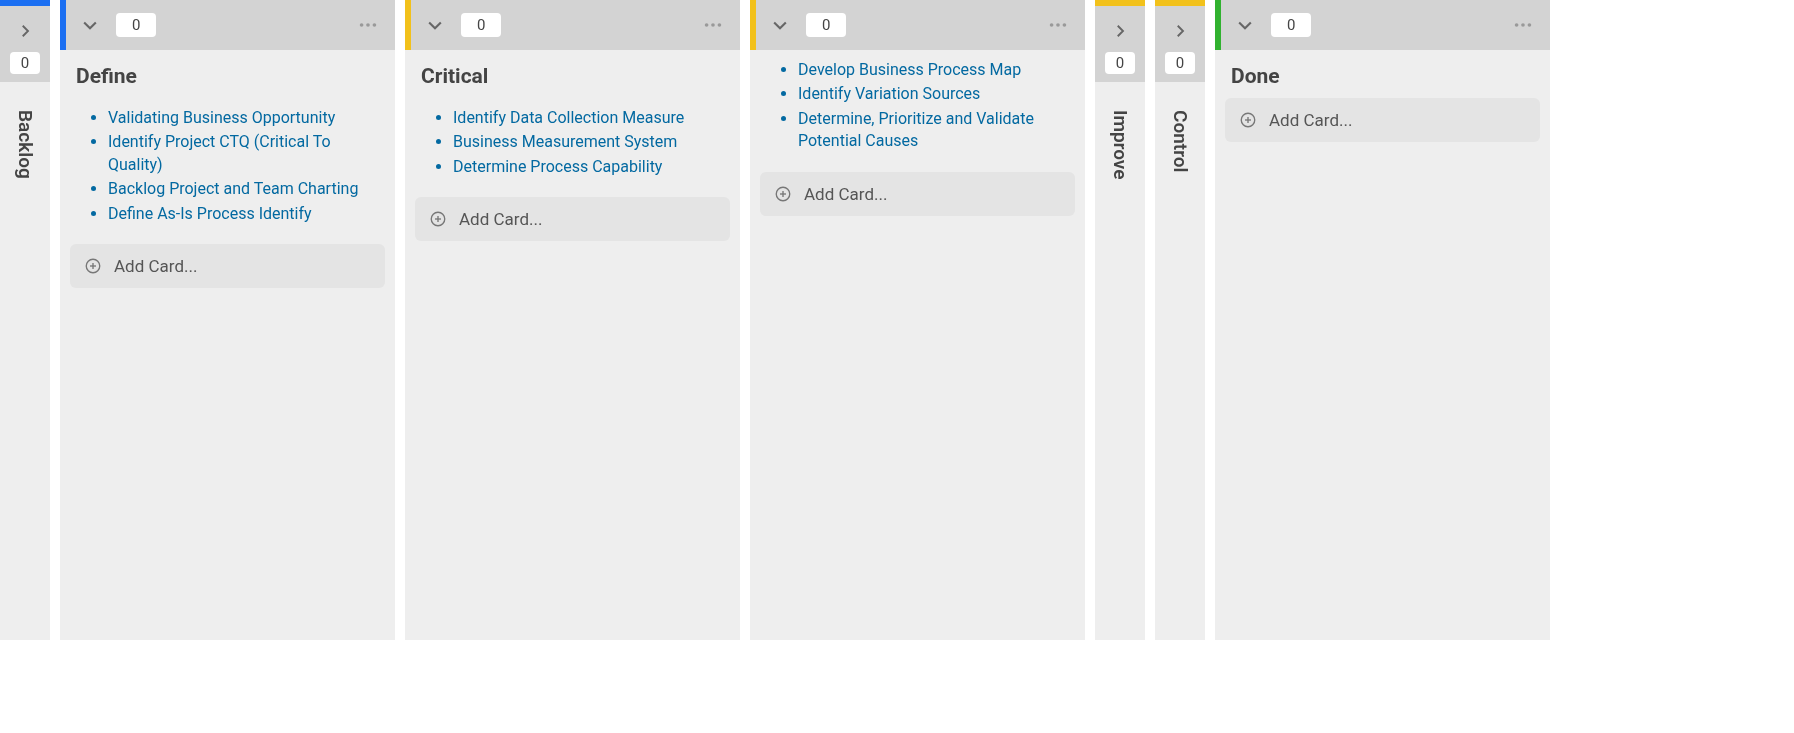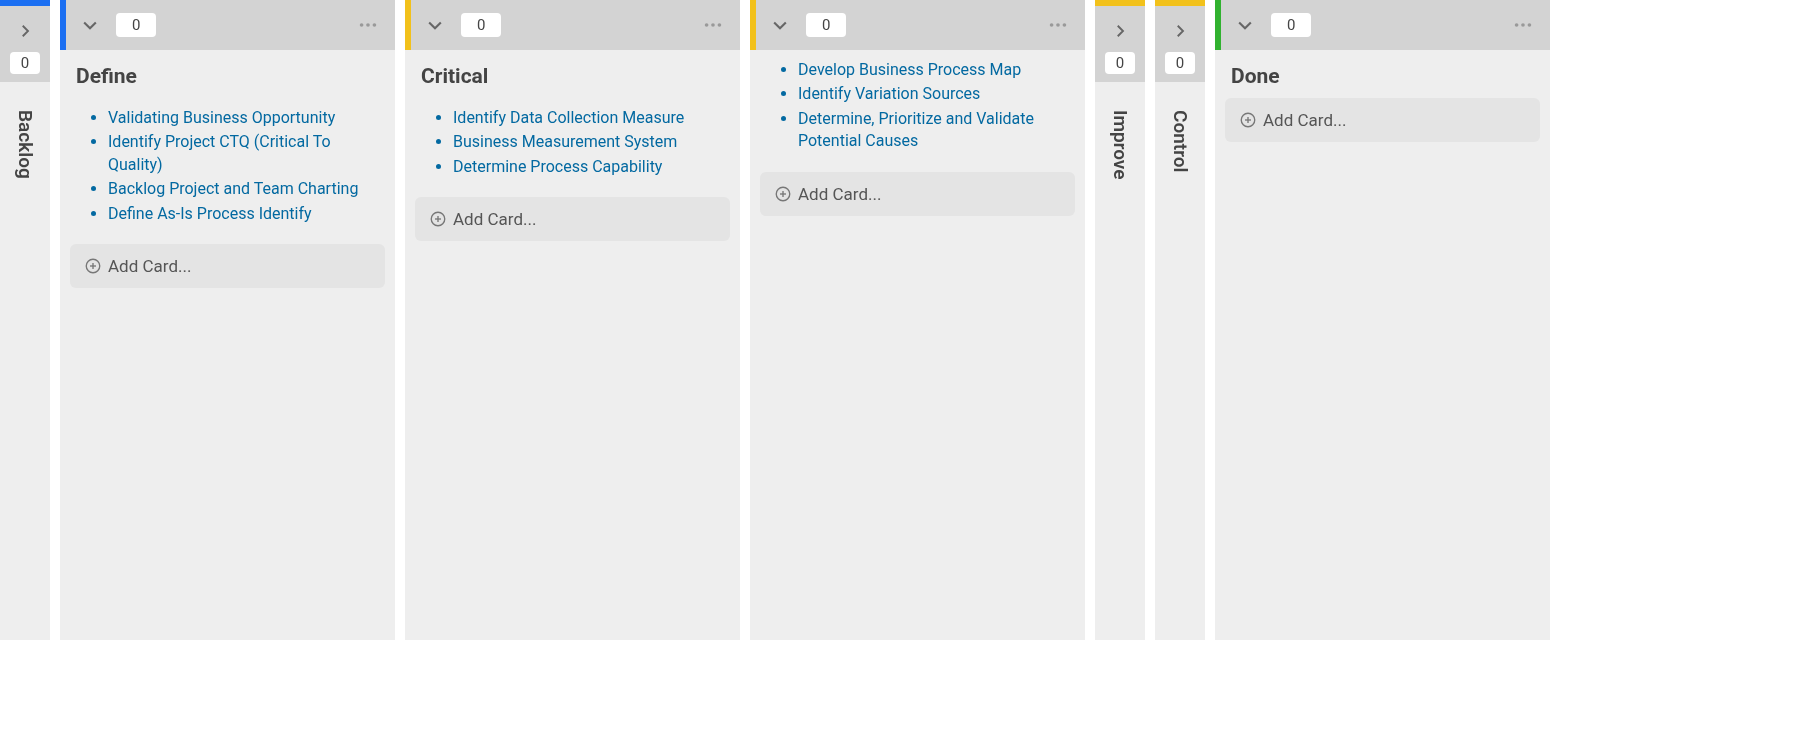--- a/index.html
+++ b/index.html
@@ -130,21 +130,21 @@
       line-height: 1.4;
       padding: 1px 0;
     }
     .add-card-btn {
       margin: 0 10px 10px 10px;
       background: #e4e4e4;
       border-radius: 6px;
       padding: 12px 14px;
       display: flex;
       align-items: center;
-      gap: 6px;
+      gap: 12px;
       cursor: pointer;
       font-size: 17px;
       color: #555;
     }
     .plus-icon {
       width: 18px;
       height: 18px;
       display: inline-flex;
       align-items: center;
       justify-content: center;

